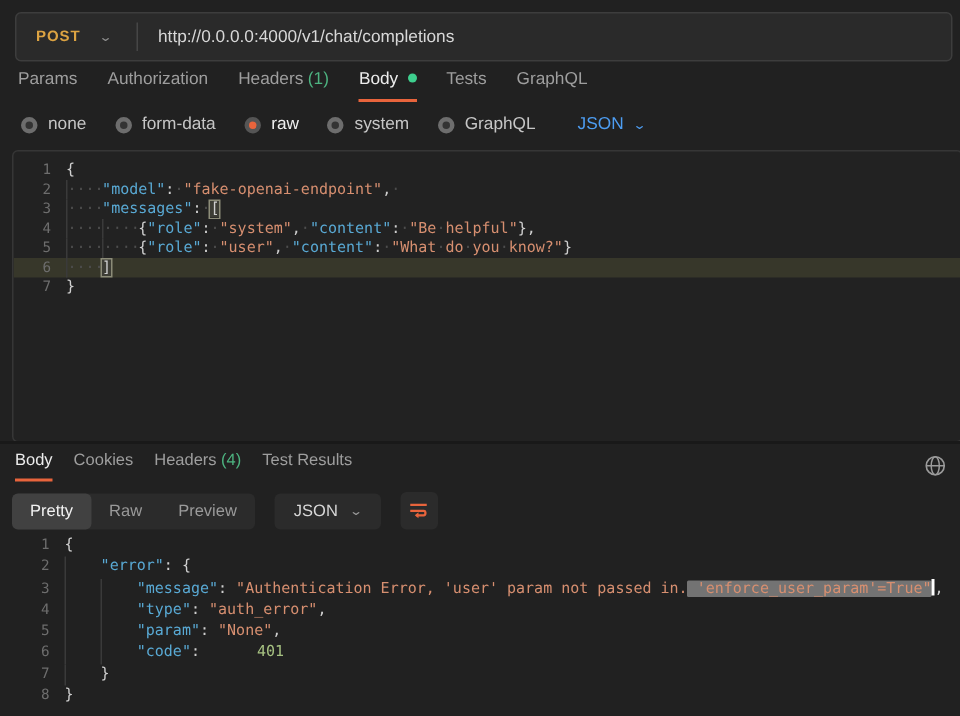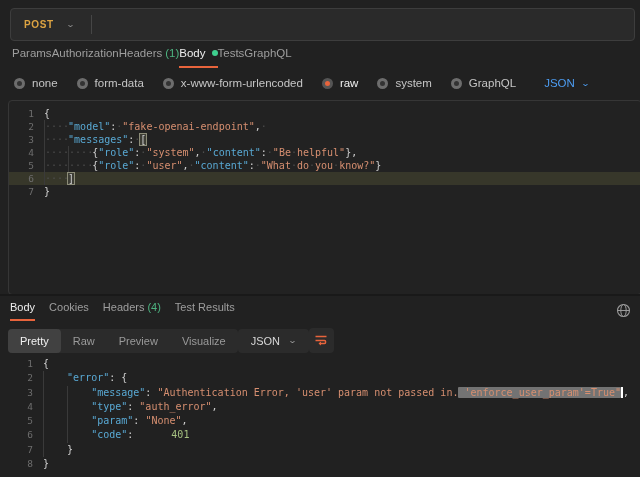--- a/index.html
+++ b/index.html
@@ -17,21 +17,21 @@
     background:#2a2a2a; border:1px solid #3d3d3d; border-radius:4px;
     display:flex; align-items:center;
   }
   .method { color:#dca342; font-weight:bold; font-size:10px; letter-spacing:.6px; padding:0 16px 0 13px; }
   .method-chevron { color:#8f8f8f; font-size:8px; padding-right:15px; }
   .url-sep { width:1px; height:19px; background:#464646; }
   .url-text { color:#d8d8d8; font-size:11.5px; padding-left:13px; white-space:nowrap; }
 
   
   .req-tabs {
-    position:absolute; left:12px; top:47px; display:flex; 
+    position:absolute; left:12px; top:47px; display:flex; gap:20px;
     font-size:11.5px; color:#9e9e9e; align-items:flex-start;
   }
   .rtab { padding-bottom:7px; cursor:default; white-space:nowrap; }
   .rtab .cnt { color:#4db380; margin-left:3px; }
   .rtab.active { color:#ededed; border-bottom:2px solid #e8643c; }
   .rtab .dot { display:inline-block; width:6px; height:6px; border-radius:50%; background:#3ecf8e; margin-left:6px; vertical-align:1px; }
 
   
   .body-types { position:absolute; left:14px; top:77px; display:flex; gap:19px; font-size:11.5px; color:#c6c6c6; }
   .bt-opt { display:flex; align-items:center; gap:7px; white-space:nowrap; }
@@ -64,63 +64,60 @@
   .req-editor .code-row.active { background:#37372a; }
 
   
   .resp-divider { position:absolute; left:0; right:0; top:294px; height:2px; background:#191919; }
   .resp-tabs { position:absolute; left:10px; top:301px; display:flex; gap:14px; font-size:11px; color:#9e9e9e; align-items:flex-start; }
   .ptab { padding-bottom:6px; white-space:nowrap; }
   .ptab .cnt { color:#4db380; margin-left:3px; }
   .ptab.active { color:#ededed; border-bottom:2px solid #e8643c; }
   .globe-btn { position:absolute; right:9px; top:303px; width:15px; height:15px; }
 
-  .resp-toolbar { position:absolute; left:8px; top:328px; display:flex; align-items:center; }
+  .resp-toolbar { position:absolute; left:8px; top:328px; display:flex; gap:13px; align-items:center; }
   .seg { display:flex; background:#2b2b2b; border-radius:4px; }
   .seg-item { padding:6px 12px; font-size:11px; color:#9a9a9a; border-radius:4px; white-space:nowrap; }
   .seg-item.active { background:#414141; color:#f2f2f2; }
   .fmt-dd { background:#2b2b2b; border-radius:4px; padding:6px 13px; font-size:11px; color:#d8d8d8; display:flex; align-items:center; gap:9px; }
   .fmt-dd .chev { color:#9a9a9a; font-size:8px; }
   .wrap-btn { background:#2b2b2b; border-radius:4px; width:25px; height:25px; display:flex; align-items:center; justify-content:center; }
 
   .resp-editor { position:absolute; left:8px; top:357px; right:0; }
   .resp-editor .code-row { height:14.3px; line-height:14.3px; }
 
   .chev { display:inline-block; transform:scaleX(1.4); }
 </style>
 </head>
 <body>
 
 <div class="url-bar">
   <div class="method">POST</div>
   <div class="method-chevron chev">⌄</div>
   <div class="url-sep"></div>
+  <div class="url-text">http://0.0.0.0:4000/v1/chat/completions</div>
 </div>
 
 <div class="req-tabs" id="req-tabs">
     <div class="rtab">Params</div>
     <div class="rtab">Authorization</div>
     <div class="rtab">Headers<span class="cnt">(1)</span></div>
     <div class="rtab active">Body<span class="dot"></span></div>
     <div class="rtab">Tests</div>
     <div class="rtab">GraphQL</div>
   </div>
 
 <div class="body-types" id="body-types">
     <div class="bt-opt">
       <span class="radio"></span>
       <span>none</span>
     </div>
     <div class="bt-opt">
       <span class="radio"></span>
       <span>form-data</span>
-    </div>
-    <div class="bt-opt">
-      <span class="radio"></span>
-      <span>x-www-form-urlencoded</span>
     </div>
     <div class="bt-opt sel">
       <span class="radio"></span>
       <span>raw</span>
     </div>
     <div class="bt-opt">
       <span class="radio"></span>
       <span>system</span>
     </div>
     <div class="bt-opt">
@@ -157,21 +154,20 @@
     <ellipse cx="7.5" cy="7.5" rx="2.7" ry="6" fill="none" stroke="#9a9a9a" stroke-width="1"></ellipse>
     <line x1="1.5" y1="7.5" x2="13.5" y2="7.5" stroke="#9a9a9a" stroke-width="1"></line>
   </svg>
 </div>
 
 <div class="resp-toolbar">
   <div class="seg" id="resp-view-tabs">
       <div class="seg-item active">Pretty</div>
       <div class="seg-item">Raw</div>
       <div class="seg-item">Preview</div>
-      <div class="seg-item">Visualize</div>
     </div>
   <div class="fmt-dd">
     <span>JSON</span>
     <span class="chev">⌄</span>
   </div>
   <div class="wrap-btn">
     <svg width="14" height="13" viewBox="0 0 14 13">
       <line x1="1.5" y1="2.5" x2="12.5" y2="2.5" stroke="#e8643c" stroke-width="1.5"></line>
       <path d="M1.5 6.5 H10.5 C12 6.5 12 9.5 10.5 9.5 H5.5" fill="none" stroke="#e8643c" stroke-width="1.5"></path>
       <path d="M7 7.5 L4.5 9.5 L7 11.5 Z" fill="#e8643c"></path>

